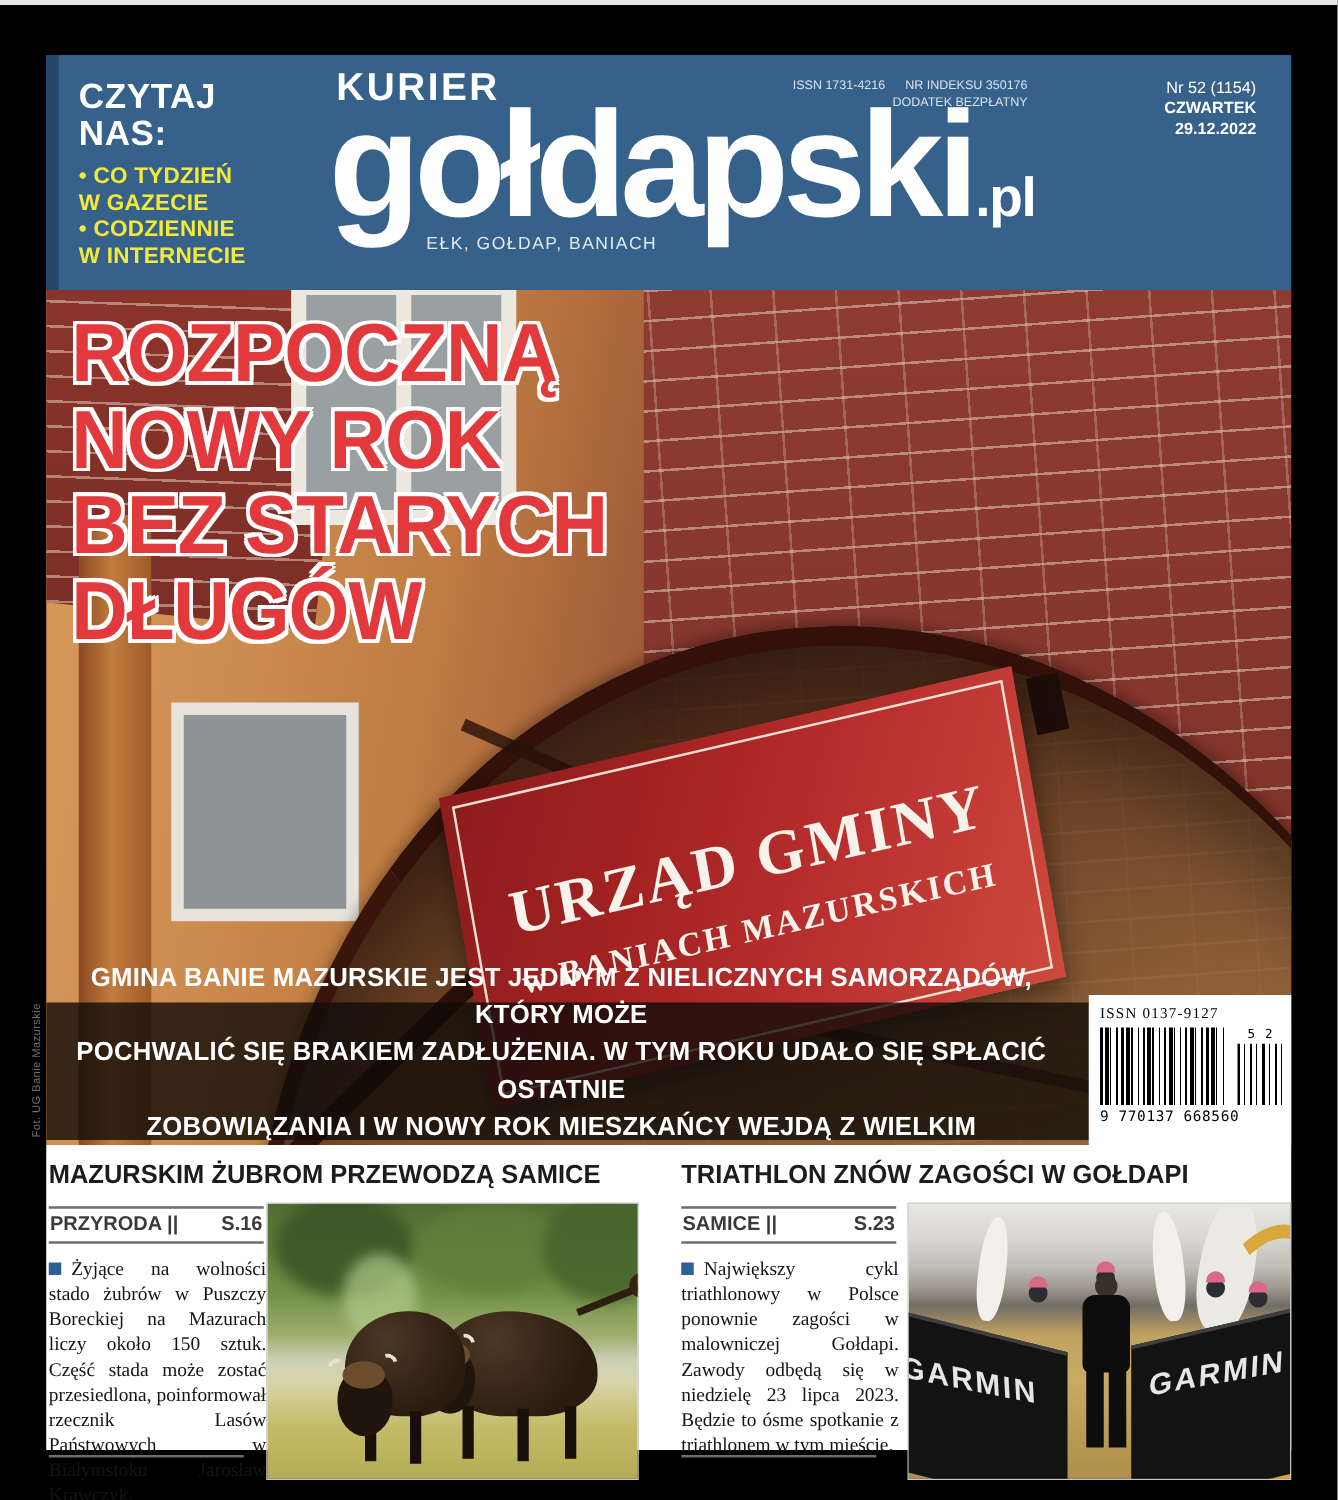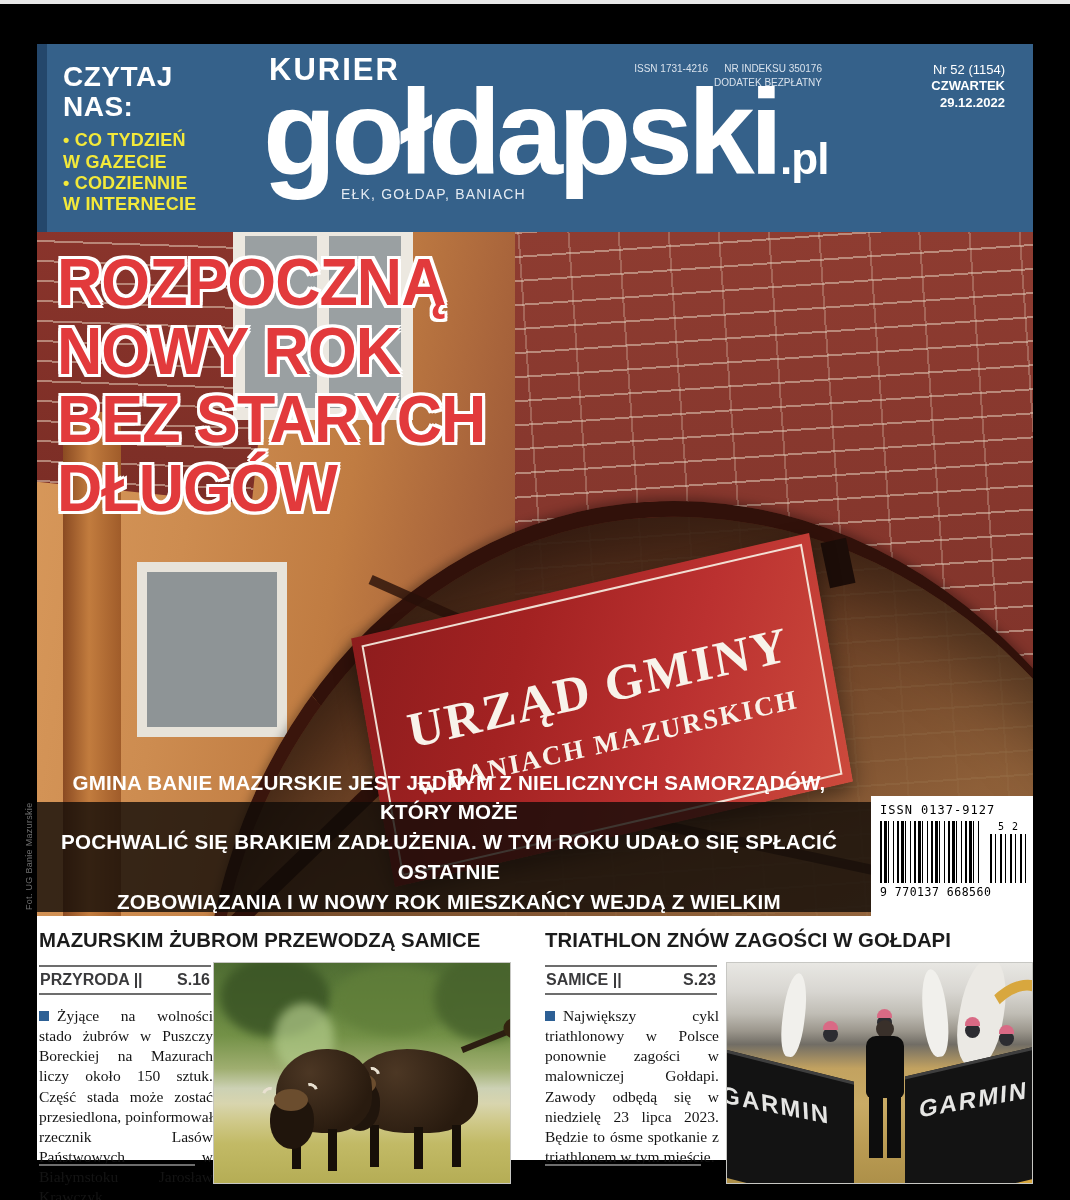--- a/index.html
+++ b/index.html
@@ -70,21 +70,21 @@
   .headline { position:absolute; left:20px; top:16px; transform:scaleX(.95); transform-origin:left top; }
   .headline div { font-size:66px; font-weight:bold; color:#e23a3c; line-height:1.04; letter-spacing:-1px;
       text-shadow:-3px -3px 0 #fff, 3px -3px 0 #fff, -3px 3px 0 #fff, 3px 3px 0 #fff, 0 -3px 0 #fff, 0 3px 0 #fff, -3px 0 0 #fff, 3px 0 0 #fff; }
 
   .teaser { position:absolute; left:0; right:0; bottom:4px; height:110px; background:rgba(16,11,8,.8);
       display:flex; flex-direction:column; justify-content:center; padding-right:172px; }
   .teaser div { text-align:center; color:#fff; font-weight:bold; font-size:21px; line-height:1.42; letter-spacing:.2px; transform:scaleX(.98); }
 
   .barcode { position:absolute; right:-4px; bottom:0; width:166px; height:120px; background:#fff; padding:7px 9px 6px 9px;
       font-family:"DejaVu Sans Mono", monospace; color:#000; }
-  .bc-issn { font-size:12px; letter-spacing:1px; white-space:nowrap; }
+  .bc-issn { font-size:12px; letter-spacing:1px; white-space:nowrap;font-family:Liberation Serif, serif; }
   .bc-body { display:flex; margin-top:4px; }
   .bc-bars-main { width:100px; height:62px;
       background:repeating-linear-gradient(90deg,#000 0 2px,#fff 2px 4px,#000 4px 7px,#fff 7px 8px,#000 8px 9px,#fff 9px 13px,#000 13px 14px,#fff 14px 17px); }
   .bc-addon { margin-left:10px; width:38px; display:flex; flex-direction:column; }
   .bc-addon-label { font-size:10px; letter-spacing:8px; text-align:center; margin-left:6px; }
   .bc-bars-addon { flex:1; margin-top:2px;
       background:repeating-linear-gradient(90deg,#000 0 2px,#fff 2px 5px,#000 5px 6px,#fff 6px 10px); }
   .bc-digits { font-size:11.5px; letter-spacing:.5px; margin-top:2px; white-space:nowrap; }
 
   .photo-credit { position:absolute; left:24px; top:906px; transform:rotate(-90deg); transform-origin:left top;

